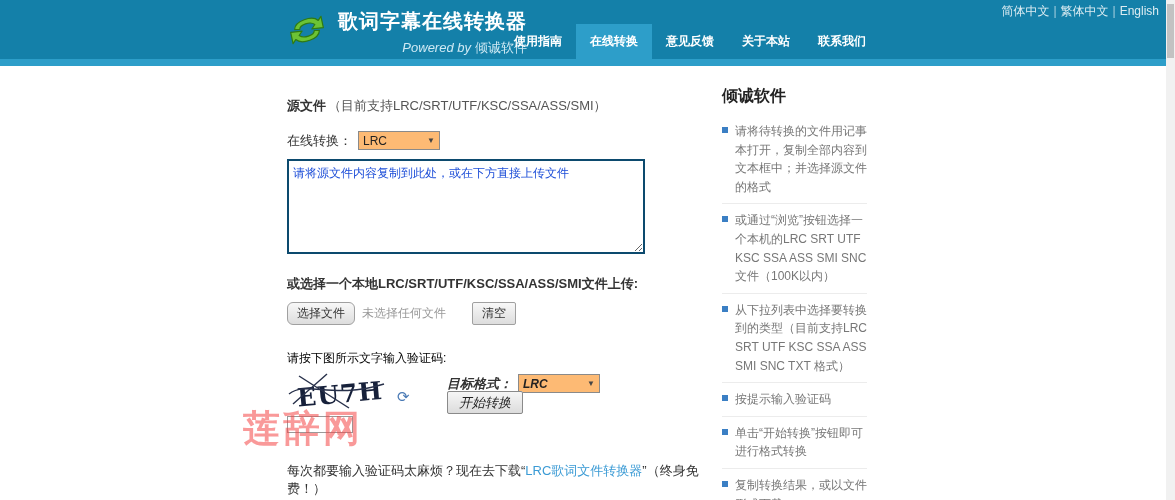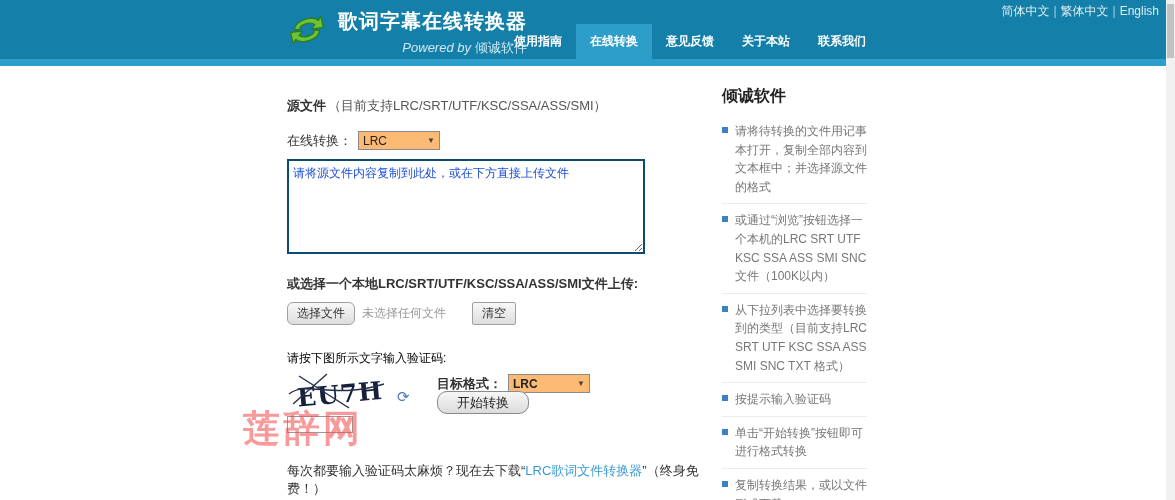--- a/index.html
+++ b/index.html
@@ -46,24 +46,24 @@
   .no-file { color:#999; margin-left:7px; width:92px; }
   .clear-btn { border:1px solid #a0a0a0; background:linear-gradient(#f8f8f8,#dddddd);
     padding:2px 9px; font-size:12px; color:#333; border-radius:2px; margin-left:18px; cursor:pointer; }
   .captcha-prompt { margin-top:25px; font-size:12px; color:#000000; }
   .captcha-area { display:flex; margin-top:5px; }
   .captcha-left { width:134px; }
   .captcha-img-row { display:flex; align-items:center; }
   .captcha-svg { width:100px; height:42px; }
   .refresh { margin-left:10px; margin-top:8px; color:#4a7ab5; font-size:15px; cursor:pointer; }
   .captcha-input { width:66px; height:17px; border:1px solid #999; margin-top:1px; font-size:12px; padding:0 3px; }
-  .target-col { margin-left:16px; padding-top:2px; }
+  .target-col { margin-left:26px; padding-top:2px;font-style:italic; }
   .target-row { display:flex; align-items:center; font-size:13px; font-weight:bold; color:#333; }
   .convert-btn { margin-top:15px; border:1px solid #8a8a8a; background:linear-gradient(#f6f6f6,#dcdcdc);
-    padding:3px 19px; font-size:13px; color:#222; border-radius:10px; cursor:pointer; }
+    padding:3px 11px; font-size:13px; color:#222; border-radius:2px; cursor:pointer; }
   .promo { margin-top:29px; font-size:13px; color:#333; }
   .promo a { color:#3b9bd5; text-decoration:none; cursor:pointer; }
 
   
   .sb-h { font-size:16px; font-weight:bold; color:#222; margin-bottom:8px; }
   .sb-list { list-style:none; }
   .sb-item { position:relative; padding:7px 0 7px 13px; border-bottom:1px solid #ececec;
     font-size:12px; color:#777; line-height:1.55; }
   .sb-item .bullet { position:absolute; left:0; top:12px; width:6px; height:6px; background:#3b7fc4; }
 

